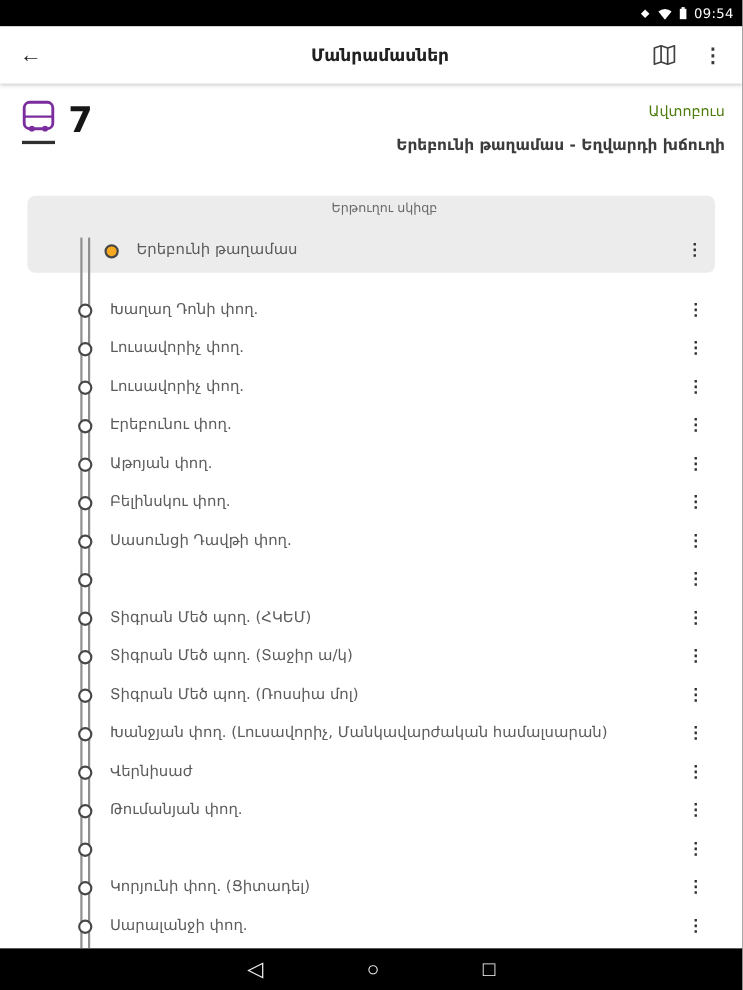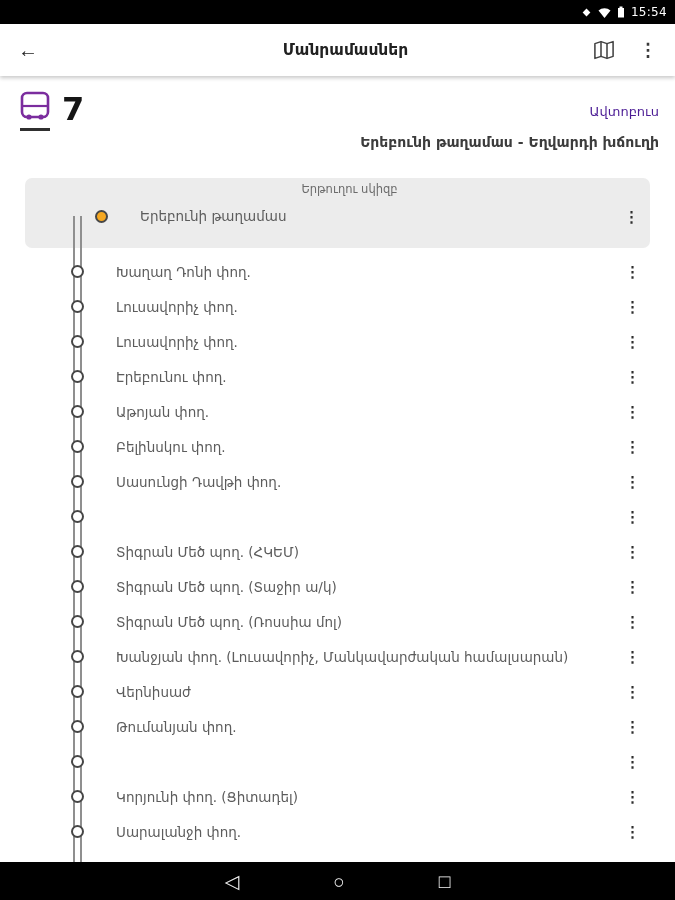--- a/index.html
+++ b/index.html
@@ -33,37 +33,37 @@
   .icon-btn{background:none;border:none;padding:0;cursor:pointer;display:inline-flex;align-items:center;}
   .kebab-btn{font-size:18px;font-weight:bold;color:#3a3a3a;line-height:1;}
   
   .route-header{
     height:94px;box-sizing:border-box;padding:14px 16px 0 16px;
     display:flex;align-items:flex-start;flex:0 0 auto;background:#fff;
   }
   .route-badge{display:flex;align-items:flex-start;gap:8px;}
   .route-number{font-size:32px;font-weight:bold;color:#161616;line-height:1.1;margin-top:2px;}
   .route-info{margin-left:auto;text-align:right;}
-  .route-type{font-size:13px;color:#4c1d95;margin-top:14px;}
+  .route-type{font-size:13px;color:#4d7c0f;margin-top:4px;}
   .route-name{font-size:14px;font-weight:bold;color:#3c3c3c;margin-top:15px;}
   
   .stops{position:relative;flex:1 1 auto;overflow:hidden;background:#fff;padding-top:8px;box-sizing:border-box;}
   .track{
     position:absolute;left:73px;top:46px;bottom:0;width:5px;
     border-left:2.5px solid #8f8f8f;border-right:2.5px solid #8f8f8f;z-index:1;
   }
   .start-card{
     margin:0 25px;height:70px;border-radius:7px;background:#ececec;
     position:relative;z-index:0;box-sizing:border-box;padding-top:4px;padding-left:24px;
   }
   .start-title{
     text-align:center;font-size:11.5px;color:#6b6b6b;height:15px;line-height:15px;
     position:relative;z-index:2;
   }
-  .stop-row{display:flex;align-items:center;height:35px;position:relative;z-index:2;gap:16px;}
+  .stop-row{display:flex;align-items:flex-end;height:35px;position:relative;z-index:2;}
   .card-row{height:38px;}
   .dot{
     width:9px;height:9px;border:2.5px solid #474747;border-radius:50%;
     background:#fff;margin-left:71px;flex:0 0 auto;
   }
   .card-row .dot{margin-left:46px;}
   .dot-start{background:#F6A821;}
   .stop-label{font-size:13.5px;color:#5c5c5c;margin-left:16px;white-space:nowrap;}
   .kebab{
     background:none;border:none;padding:0;cursor:pointer;margin-left:auto;
@@ -96,21 +96,21 @@
       <svg width="13" height="11" viewBox="0 0 13 11">
           <path d="M0.5,3.5 A9,9 0 0 1 12.5,3.5 L6.5,11 Z" fill="#fff"></path>
         </svg>
     </span>
     <span class="sb-icon">
       <svg width="8" height="12" viewBox="0 0 8 12">
           <rect x="2.5" y="0.5" width="3" height="1.6" fill="#fff"></rect>
           <rect x="1" y="2" width="6" height="9.5" fill="#fff"></rect>
         </svg>
     </span>
-    <span class="sb-time">15:54</span>
+    <span class="sb-time">09:54</span>
   </div>
 
   <div class="app-bar">
     <button class="back-btn">←</button>
     <div class="app-title">Մանրամասներ</div>
     <div class="app-actions">
       <button class="icon-btn">
         <svg width="22" height="20" viewBox="0 0 24 22" fill="none" stroke="#424242" stroke-width="1.7" stroke-linejoin="round">
           <path d="M2 4 L8.7 1.8 L15.3 4 L22 1.8 V18 L15.3 20.2 L8.7 18 L2 20.2 Z"></path>
           <line x1="8.7" y1="1.8" x2="8.7" y2="18"></line>

